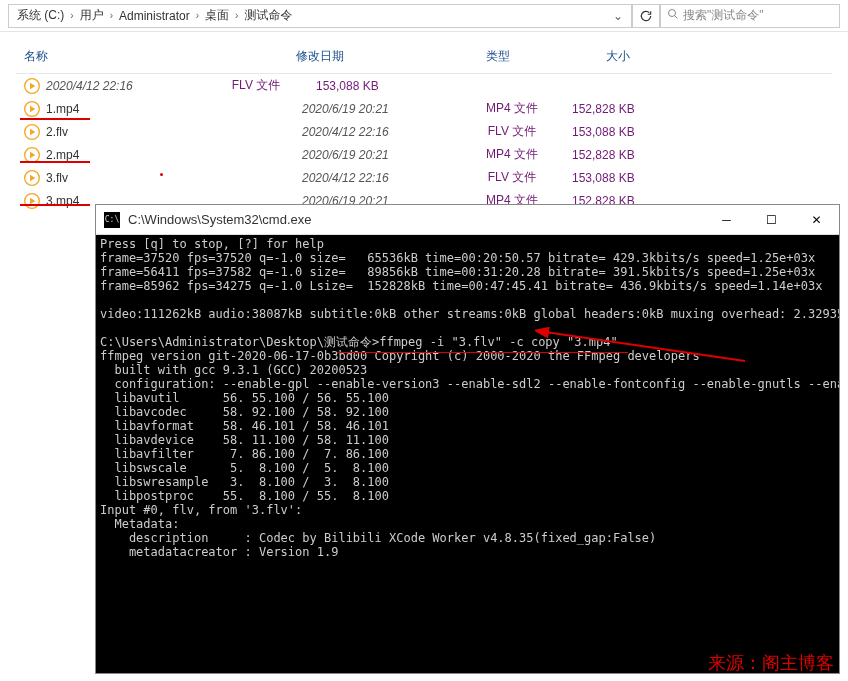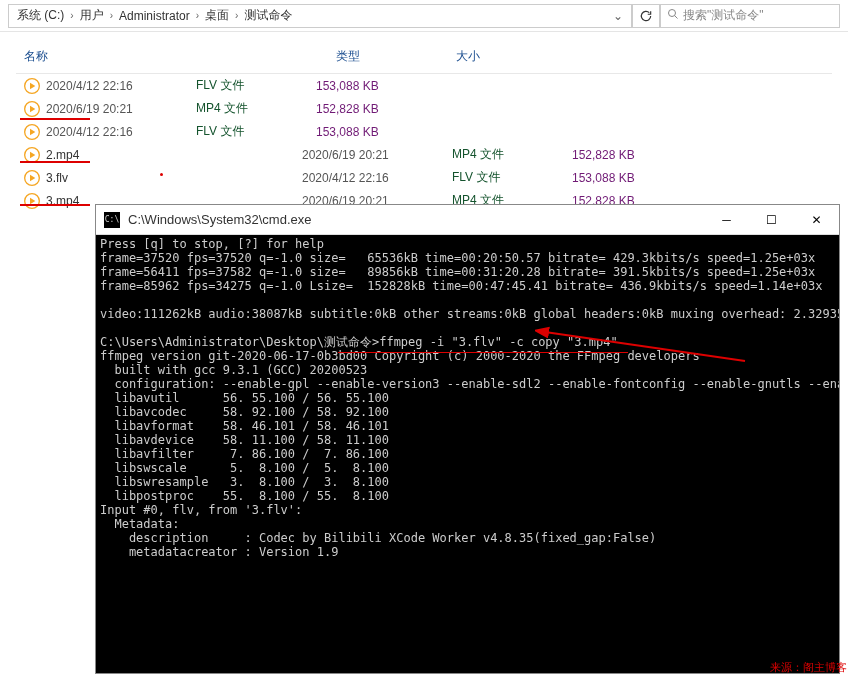--- a/index.html
+++ b/index.html
@@ -17,36 +17,36 @@
     .file-header { display: flex; color: #1a4d8f; font-size: 12px; padding: 8px 0; border-bottom: 1px solid #e8e8e8; }
     .col-name { width: 280px; padding-left: 8px; }
     .col-date { width: 150px; }
     .col-type { width: 120px; margin-left: 40px; }
     .col-size { width: 100px; }
     
     .file-row { display: flex; align-items: center; padding: 3px 0; font-size: 12px; color: #333; cursor: pointer; }
     .file-icon { width: 16px; height: 16px; margin-right: 6px; margin-left: 8px; display: inline-flex; align-items: center; justify-content: center; }
     .file-icon svg { width: 16px; height: 16px; }
     .file-name { width: 256px; }
-    .file-date { width: 150px; color: #555; }
-    .file-type { width: 120px; color: #14532d; }
+    .file-date { width: 150px; color: #555; font-style: italic; }
+    .file-type { width: 120px; color: #701a75; text-align: center; }
     .file-size { width: 100px; color: #701a75; }
     
     .underline-red { position: absolute; height: 2px; background: #d00; }
     
     .cmd-window { position: absolute; left: 95px; top: 204px; width: 745px; height: 470px; border: 1px solid #888; background: #fff; display: flex; flex-direction: column; }
     .cmd-titlebar { height: 30px; background: #fff; display: flex; align-items: center; padding: 0 0 0 8px; border-bottom: 1px solid #ddd; }
     .cmd-icon { width: 16px; height: 16px; background: #000; margin-right: 8px; display: flex; align-items: center; justify-content: center; color: #ccc; font-size: 8px; font-family: monospace; }
     .cmd-title { flex: 1; font-size: 13px; color: #333; }
     .cmd-controls { display: flex; }
     .cmd-btn { width: 45px; height: 29px; display: flex; align-items: center; justify-content: center; cursor: pointer; font-size: 12px; }
     .cmd-body { flex: 1; background: #000; color: #ccc; font-family: "NSimSun", "SimSun", Consolas, monospace; font-size: 12px; line-height: 14px; padding: 2px 4px; overflow: hidden; white-space: pre; }
     
     .arrow-red { position: absolute; pointer-events: none; }
-    .watermark { position: absolute; right: 1px; bottom: 6px; color: #d00; font-size: 11px; font-family: Liberation Sans, sans-serif; }
+    .watermark { position: absolute; right: 14px; bottom: 6px; color: #d00; font-size: 18px; font-family: Liberation Sans, sans-serif; }
     .red-dot { position: absolute; width: 3px; height: 3px; background: #d00; border-radius: 50%; }
   </style>
 </head>
 <body>
 
 <div class="address-bar">
   <div class="breadcrumb">
     <span>系统 (C:)</span>
     <span class="breadcrumb-sep">›</span>
     <span>用户</span>
@@ -70,20 +70,21 @@
           <line x1="15" y1="15" x2="21" y2="21" stroke="#888" stroke-width="2"></line>
         </svg>
     </span>
     <span>搜索"测试命令"</span>
   </div>
 </div>
 
 <div class="file-list">
   <div class="file-header">
     <div class="col-name">名称</div>
+    <div class="col-date">修改日期</div>
     <div class="col-type">类型</div>
     <div class="col-size">大小</div>
   </div>
   <div id="file-rows">
       <div class="file-row">
         <span class="file-icon">
           <svg viewBox="0 0 24 24">
             <circle cx="12" cy="12" r="11" fill="#fff" stroke="#f5a623" stroke-width="2"></circle>
             <polygon points="9,7 9,17 17,12" fill="#f5a623"></polygon>
           </svg>
@@ -92,31 +93,33 @@
         <span class="file-type">FLV 文件</span>
         <span class="file-size">153,088 KB</span>
       </div>
       <div class="file-row">
         <span class="file-icon">
           <svg viewBox="0 0 24 24">
             <circle cx="12" cy="12" r="11" fill="#fff" stroke="#f5a623" stroke-width="2"></circle>
             <polygon points="9,7 9,17 17,12" fill="#f5a623"></polygon>
           </svg>
         </span>
+        <span class="file-name">1.mp4</span>
         <span class="file-date">2020/6/19 20:21</span>
         <span class="file-type">MP4 文件</span>
         <span class="file-size">152,828 KB</span>
       </div>
       <div class="file-row">
         <span class="file-icon">
           <svg viewBox="0 0 24 24">
             <circle cx="12" cy="12" r="11" fill="#fff" stroke="#f5a623" stroke-width="2"></circle>
             <polygon points="9,7 9,17 17,12" fill="#f5a623"></polygon>
           </svg>
         </span>
+        <span class="file-name">2.flv</span>
         <span class="file-date">2020/4/12 22:16</span>
         <span class="file-type">FLV 文件</span>
         <span class="file-size">153,088 KB</span>
       </div>
       <div class="file-row">
         <span class="file-icon">
           <svg viewBox="0 0 24 24">
             <circle cx="12" cy="12" r="11" fill="#fff" stroke="#f5a623" stroke-width="2"></circle>
             <polygon points="9,7 9,17 17,12" fill="#f5a623"></polygon>
           </svg>

